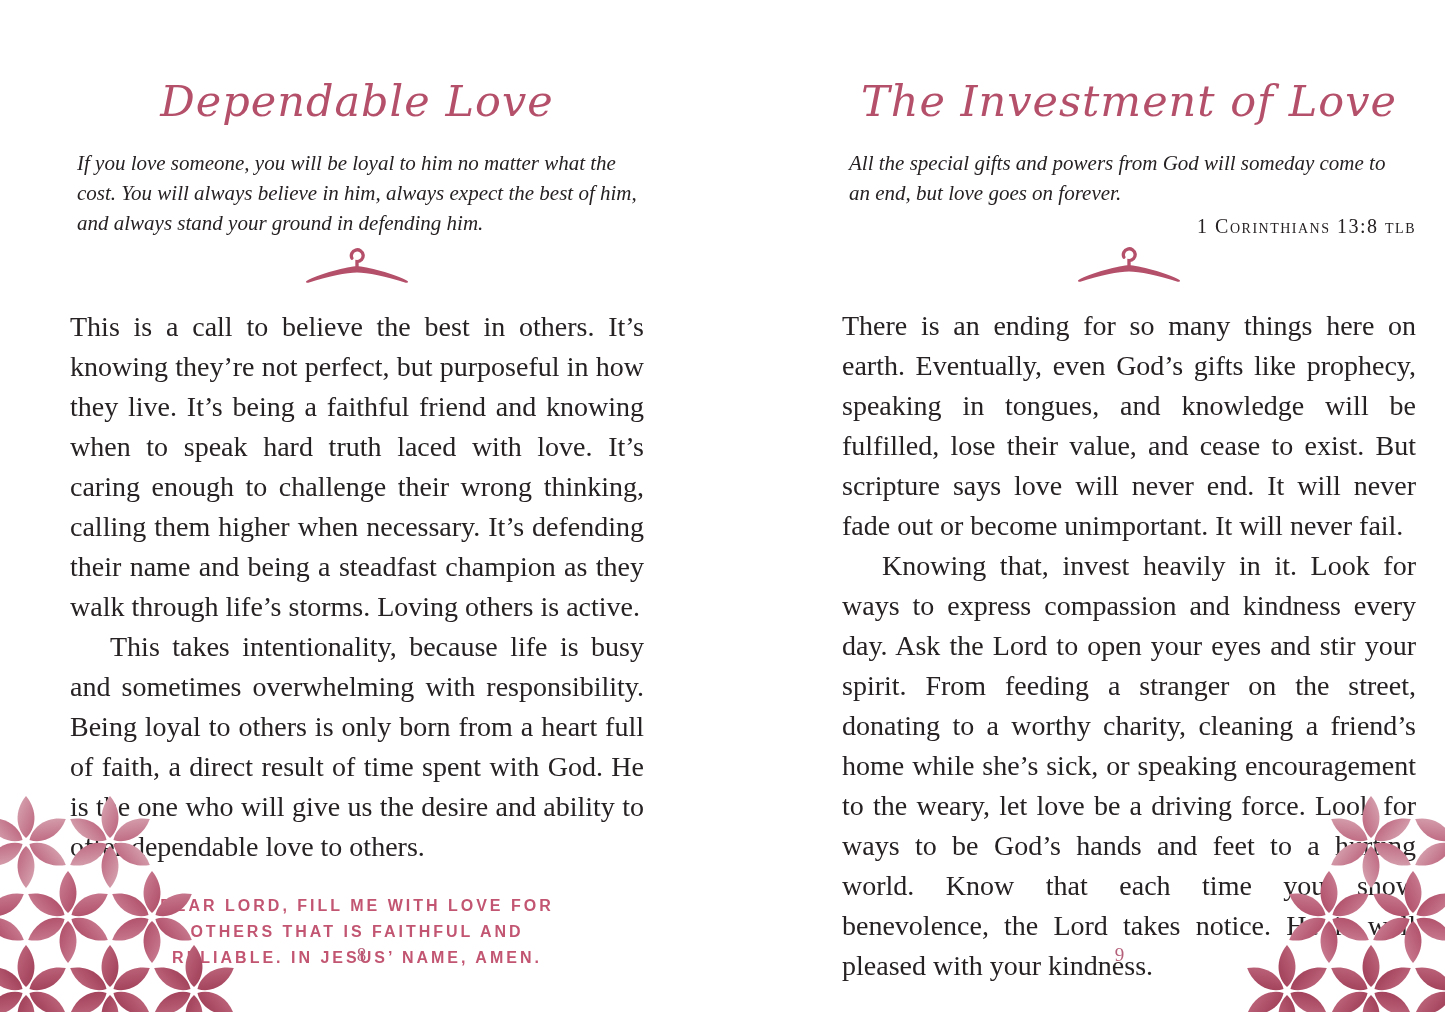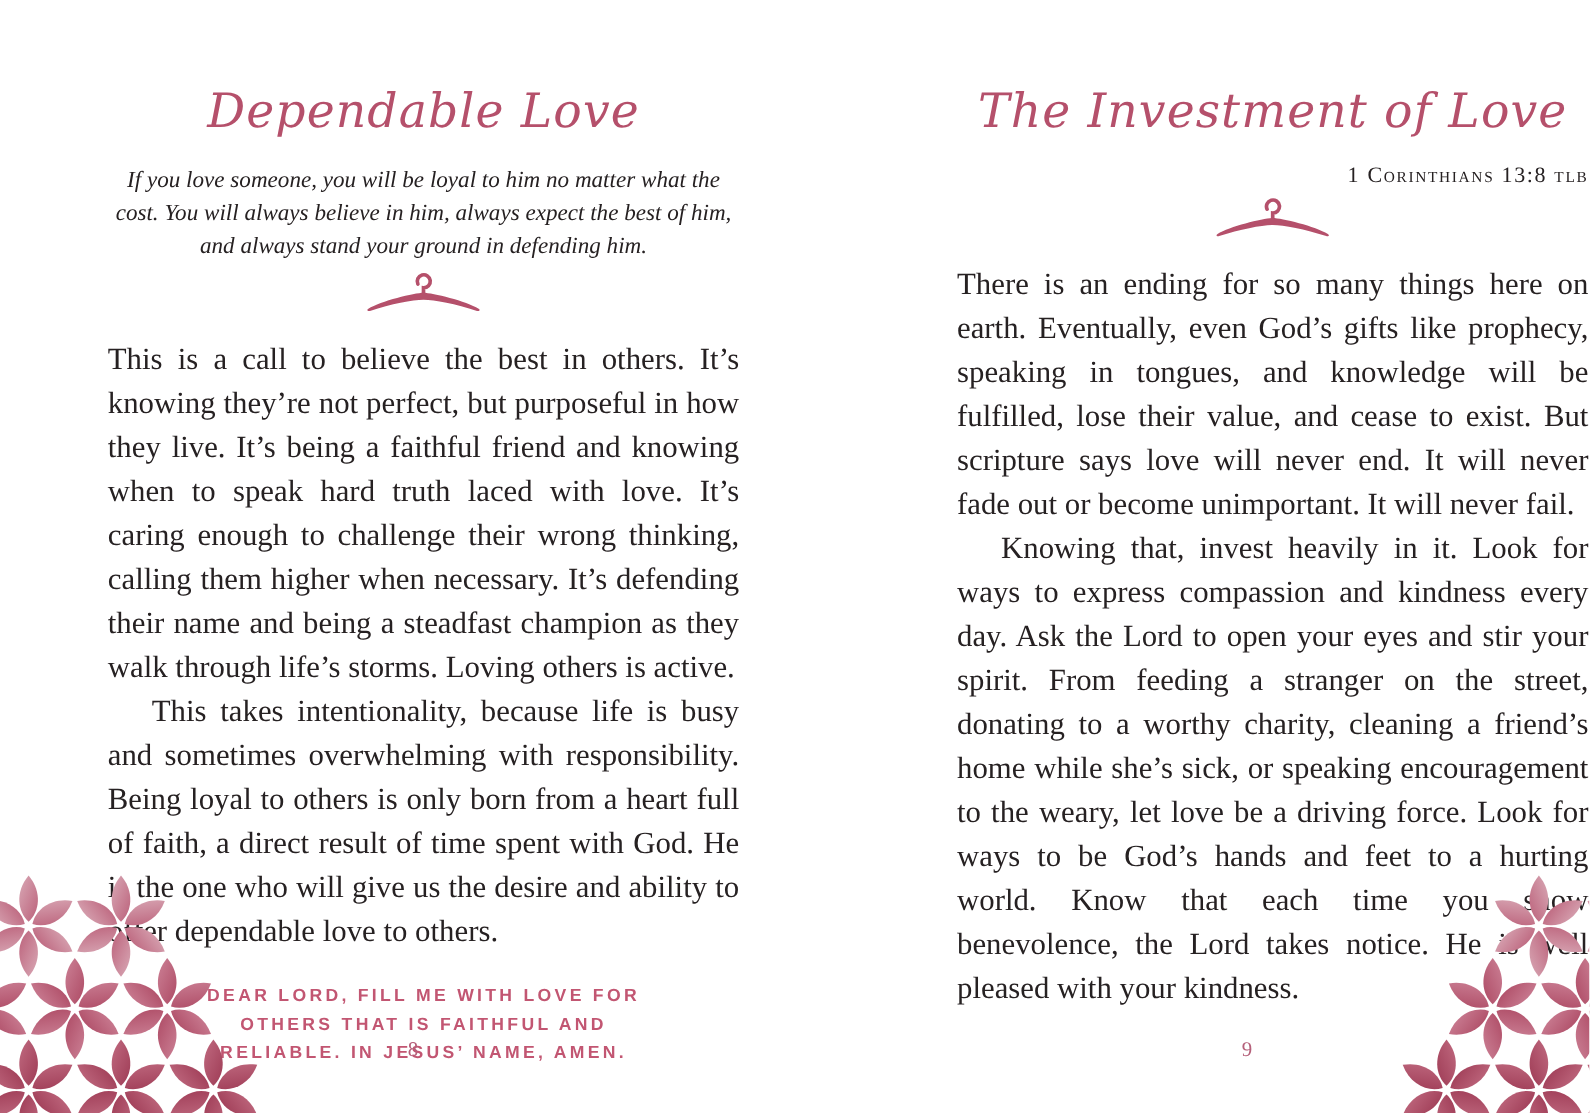--- a/index.html
+++ b/index.html
@@ -5,21 +5,21 @@
   html, body { margin: 0; padding: 0; background: #ffffff; }
   .book {
     position: relative;
     width: 1445px;
     height: 1012px;
     background: #ffffff;
     overflow: hidden;
     font-family: "Liberation Serif", serif;
     color: #262122;
   }
-  .page { position: absolute; top: 0; height: 100%; width: 723px; padding-left: 28px; }
+  .page { position: absolute; top: 0; height: 100%; width: 723px; }
   .page-left  { left: 0; }
   .page-right { left: 758px; }
 
   .content { width: 574px; position: relative; }
   .page-left  .content { margin: 72px 0 0 70px; }
   .page-right .content { margin: 72px 0 0 84px; }
 
   .title {
     font-family: "DejaVu Serif", serif;
     font-style: italic;
@@ -28,21 +28,20 @@
     line-height: 58px;
     color: #b5506b;
     text-align: center;
     letter-spacing: 1px;
     margin: 0 0 18px 0;
   }
   .quote {
     font-style: italic;
     font-size: 21px;
     line-height: 30px;
-    text-align: center;
     margin: 0 auto 7px auto;
     max-width: 560px;
   }
   .reference {
     font-variant: small-caps;
     font-size: 20px;
     letter-spacing: 1.5px;
     text-align: right;
     margin: 0 0 6px 0;
   }
@@ -135,20 +134,21 @@
       <use href="#flower" transform="translate(152,140)" fill="url(#gMid)"></use>
       <use href="#flower" transform="translate(26,214)" fill="url(#gDark)"></use>
       <use href="#flower" transform="translate(110,214)" fill="url(#gDark)"></use>
       <use href="#flower" transform="translate(194,214)" fill="url(#gDark)"></use>
     </svg>
   </section>
 
   <section class="page page-right">
     <div class="content">
       <h1 class="title">The Investment of Love</h1>
+      <p class="quote">All the special gifts and powers from God will someday come to an end, but love goes on forever.</p>
       <p class="reference">1 Corinthians 13:8 tlb</p>
       <div class="hanger-wrap">
         <svg width="118" height="46" viewBox="0 0 120 44" aria-hidden="true">
           <path d="M60 22 L60 15.5 A6 6 0 1 0 54.8 12" fill="none" stroke="#b5506b" stroke-width="3.4" stroke-linecap="round"></path>
           <path d="M60 20.2 C52 20.2 20 28 9 35 C7 36.2 8.5 37.6 10.5 36.9 C30 30.6 50 26.6 60 26.6 C70 26.6 90 30.6 109.5 36.9 C111.5 37.6 113 36.2 111 35 C100 28 68 20.2 60 20.2 Z" fill="#b5506b"></path>
         </svg>
       </div>
       <p class="body-para">There is an ending for so many things here on earth. Eventually, even God’s gifts like prophecy, speaking in tongues, and knowledge will be fulfilled, lose their value, and cease to exist. But scripture says love will never end. It will never fade out or become unimportant. It will never fail.</p>
       <p class="body-para indent">Knowing that, invest heavily in it. Look for ways to express compassion and kindness every day. Ask the Lord to open your eyes and stir your spirit. From feeding a stranger on the street, donating to a worthy charity, cleaning a friend’s home while she’s sick, or speaking encouragement to the weary, let love be a driving force. Look for ways to be God’s hands and feet to a hurting world. Know that each time you show benevolence, the Lord takes notice. He is well pleased with your kindness.</p>
     </div>

